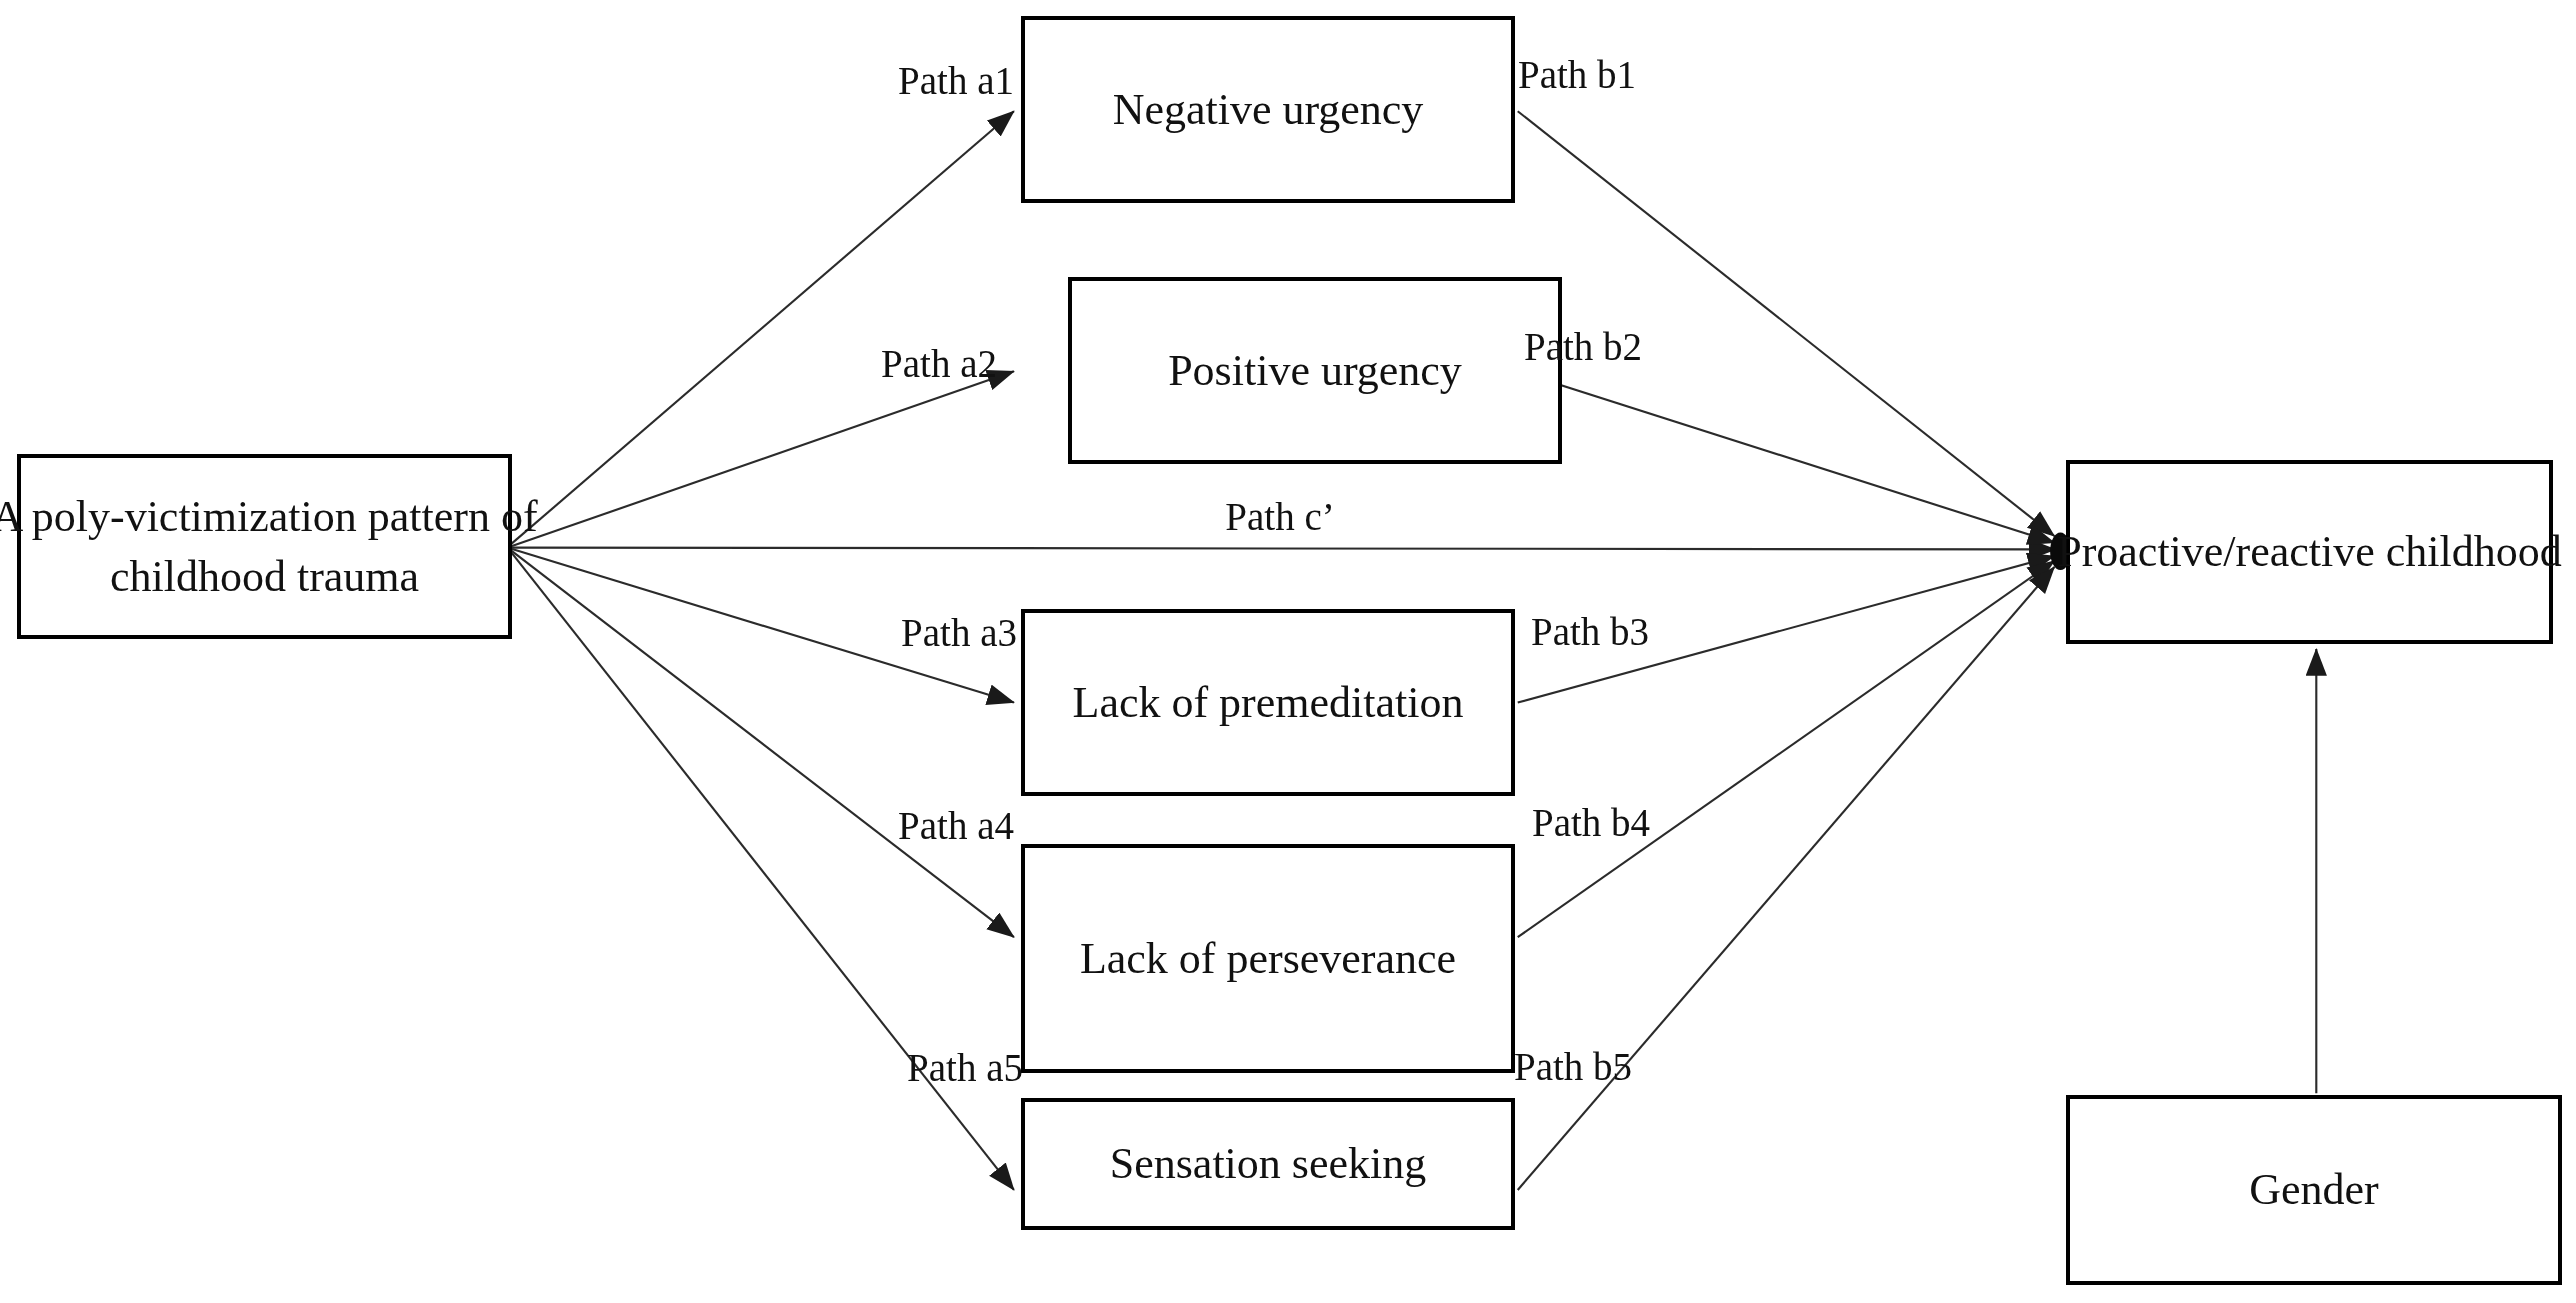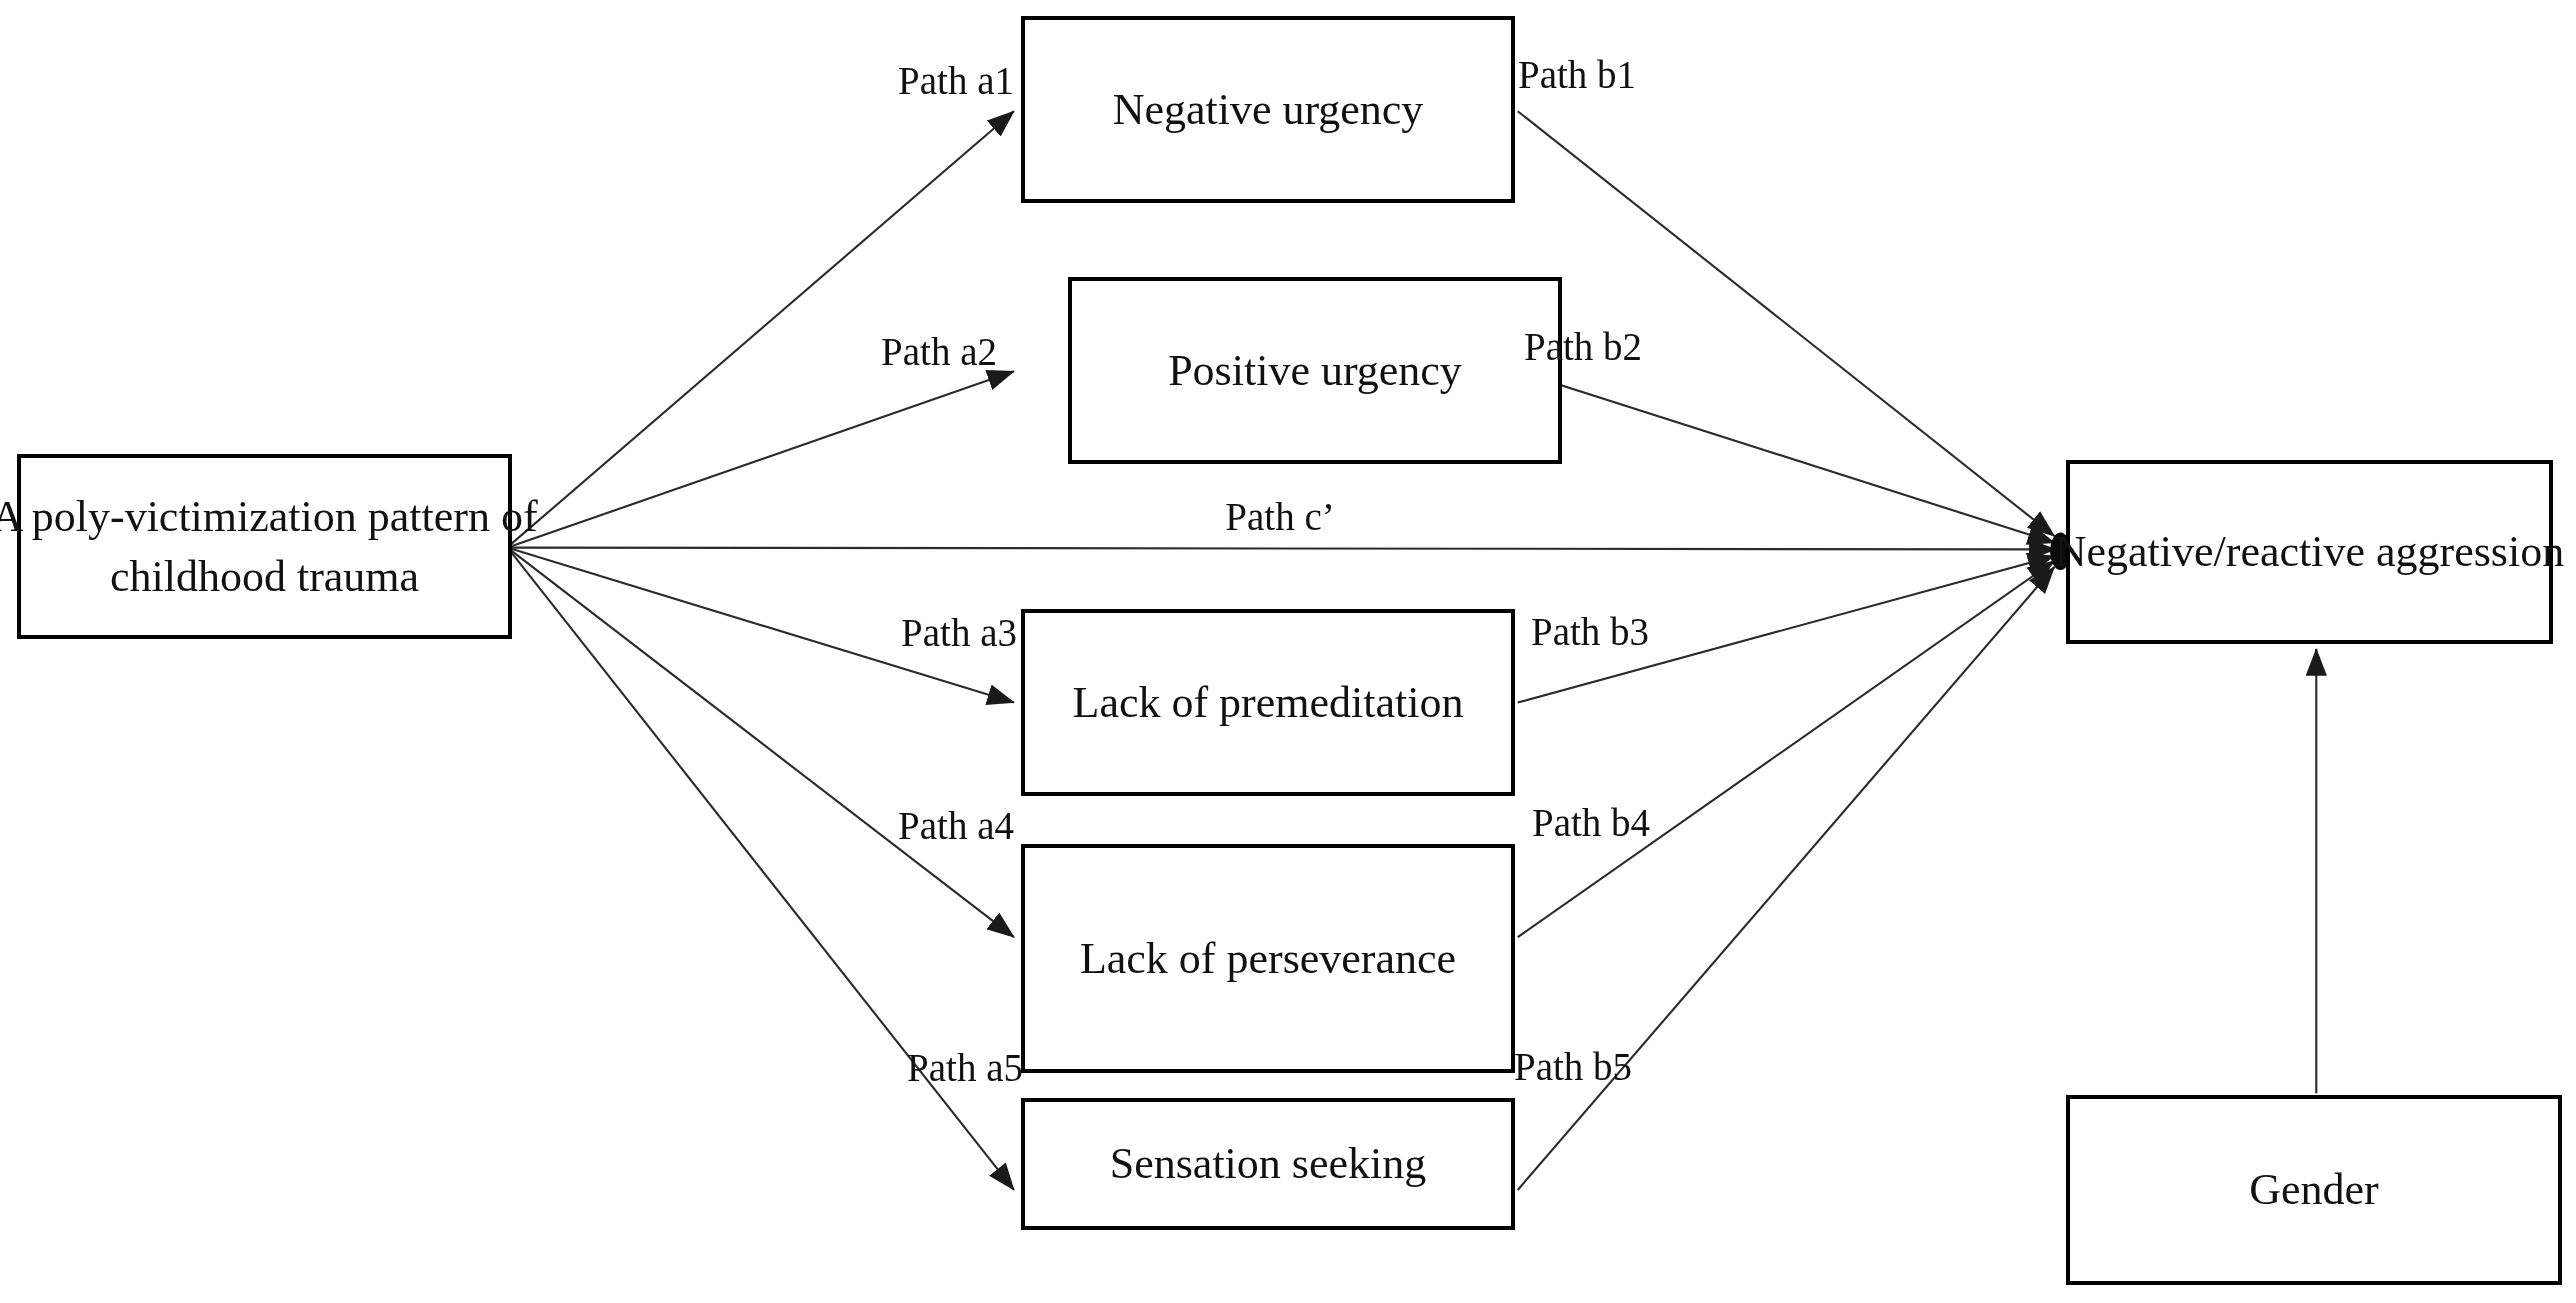--- a/index.html
+++ b/index.html
@@ -96,30 +96,30 @@
     <span class="lbl">Lack of premeditation</span>
   </div>
   <div class="box" style="left:1021px; top:844px; width:494px; height:229px;">
     <span class="lbl">Lack of perseverance</span>
   </div>
   <div class="box" style="left:1021px; top:1098px; width:494px; height:132px;">
     <span class="lbl">Sensation seeking</span>
   </div>
 
   <div class="box" style="left:2066px; top:460px; width:487px; height:184px;">
-    <span class="lbl">Negative/reactive aggression</span>
+    <span class="lbl">Proactive/reactive childhood</span>
   </div>
 
   <div class="box" style="left:2066px; top:1095px; width:496px; height:190px;">
     <span class="lbl">Gender</span>
   </div>
 
   <span class="plabel" style="left:956px; top:80px;">Path a1</span>
   <span class="plabel" style="left:1577px; top:74px;">Path b1</span>
-  <span class="plabel" style="left:939px; top:351px;">Path a2</span>
+  <span class="plabel" style="left:939px; top:363px;">Path a2</span>
   <span class="plabel" style="left:1583px; top:346px;">Path b2</span>
   <span class="plabel" style="left:1280px; top:516px;">Path c’</span>
   <span class="plabel" style="left:959px; top:632px;">Path a3</span>
   <span class="plabel" style="left:1590px; top:631px;">Path b3</span>
   <span class="plabel" style="left:956px; top:825px;">Path a4</span>
   <span class="plabel" style="left:1591px; top:822px;">Path b4</span>
   <span class="plabel" style="left:965px; top:1067px;">Path a5</span>
   <span class="plabel" style="left:1573px; top:1066px;">Path b5</span>
 
 </div>

